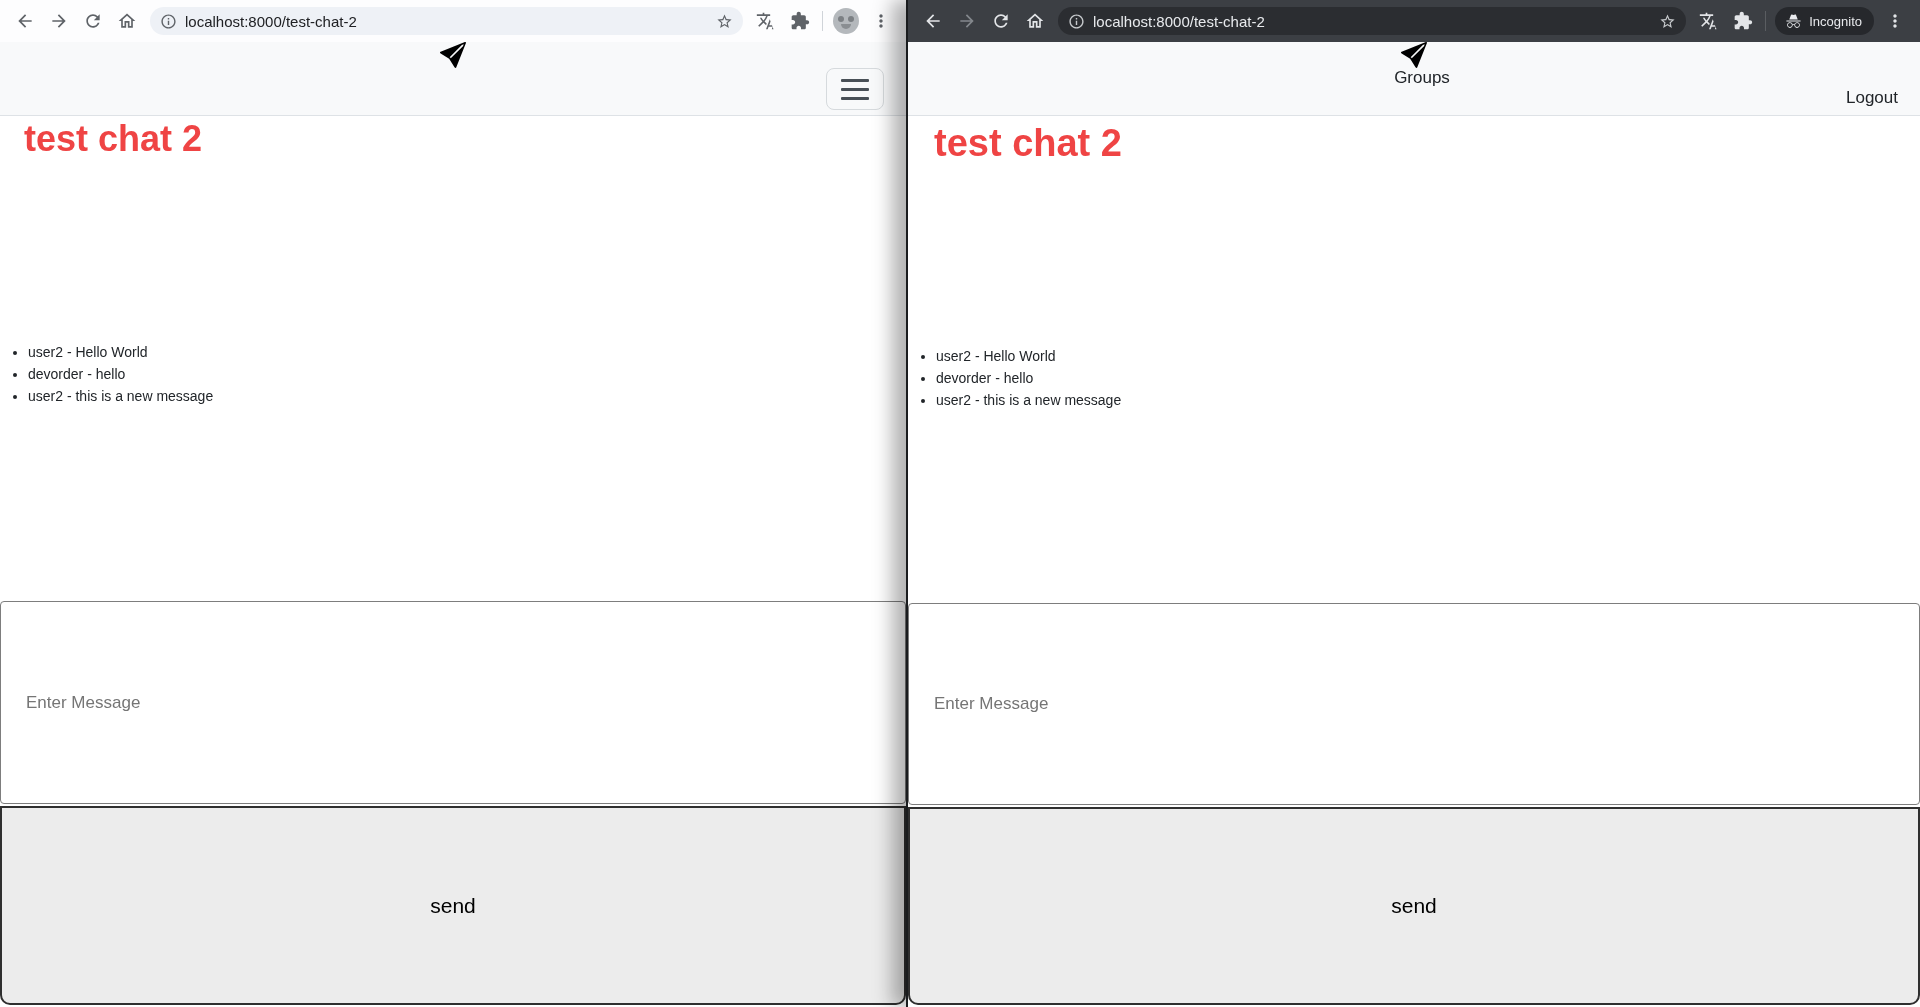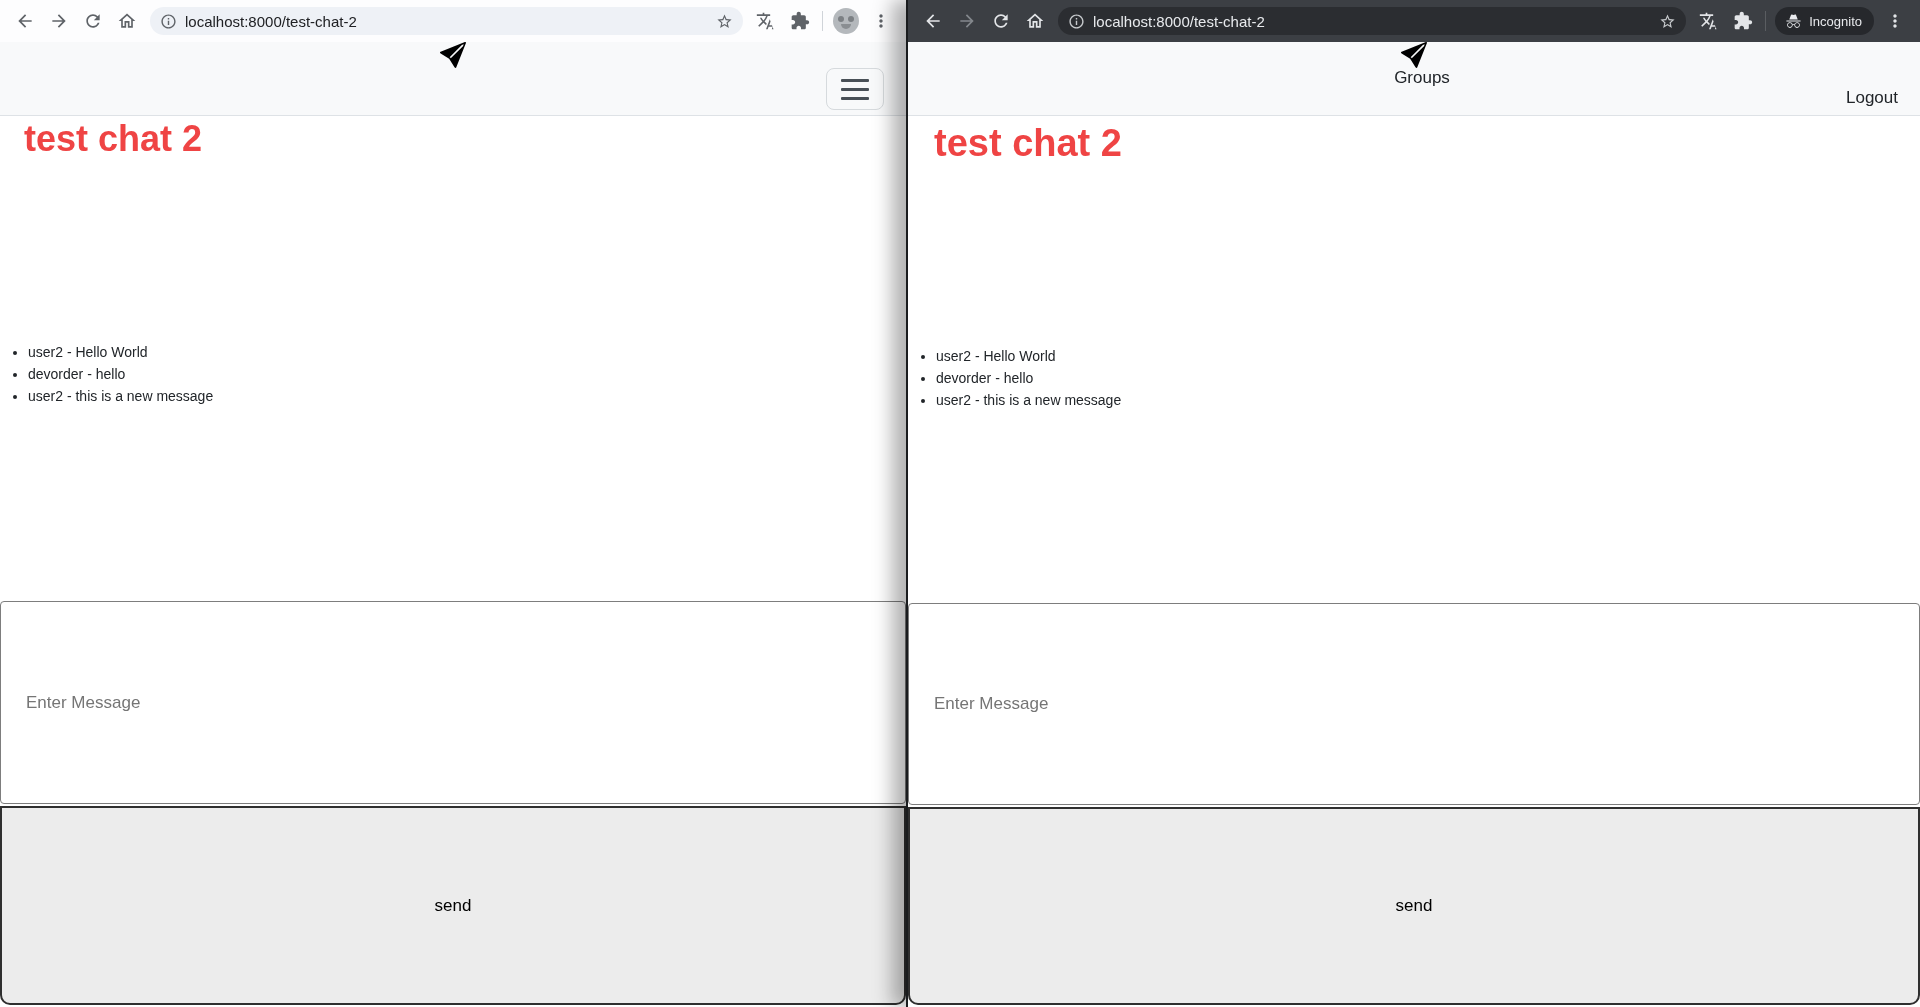--- a/index.html
+++ b/index.html
@@ -106,21 +106,21 @@
     font-family: "Liberation Sans", sans-serif; font-size: 17px; color: #212529;
     padding: 0 12px 0 25px; outline: none;
   }
   .msg-input::placeholder { color: #757575; opacity: 1; }
   #win-left  .msg-input { top: 601px; height: 203px; }
   #win-right .msg-input { top: 603px; height: 202px; }
 
   .send-btn {
     position: absolute; left: 0; width: 100%; box-sizing: border-box;
     background: #ececec; border: 2px solid #2f2f2f; border-radius: 0 0 10px 10px;
-    font-family: "Liberation Sans", sans-serif; font-size: 17px; color: #000;
+    font-family: "Liberation Sans", sans-serif; font-size: 21px; color: #000;
     cursor: pointer;
   }
   #win-left  .send-btn { top: 806px; height: 199px; }
   #win-right .send-btn { top: 807px; height: 198px; }
 </style>
 </head>
 <body>
 
 <div class="window" id="win-left">
 

